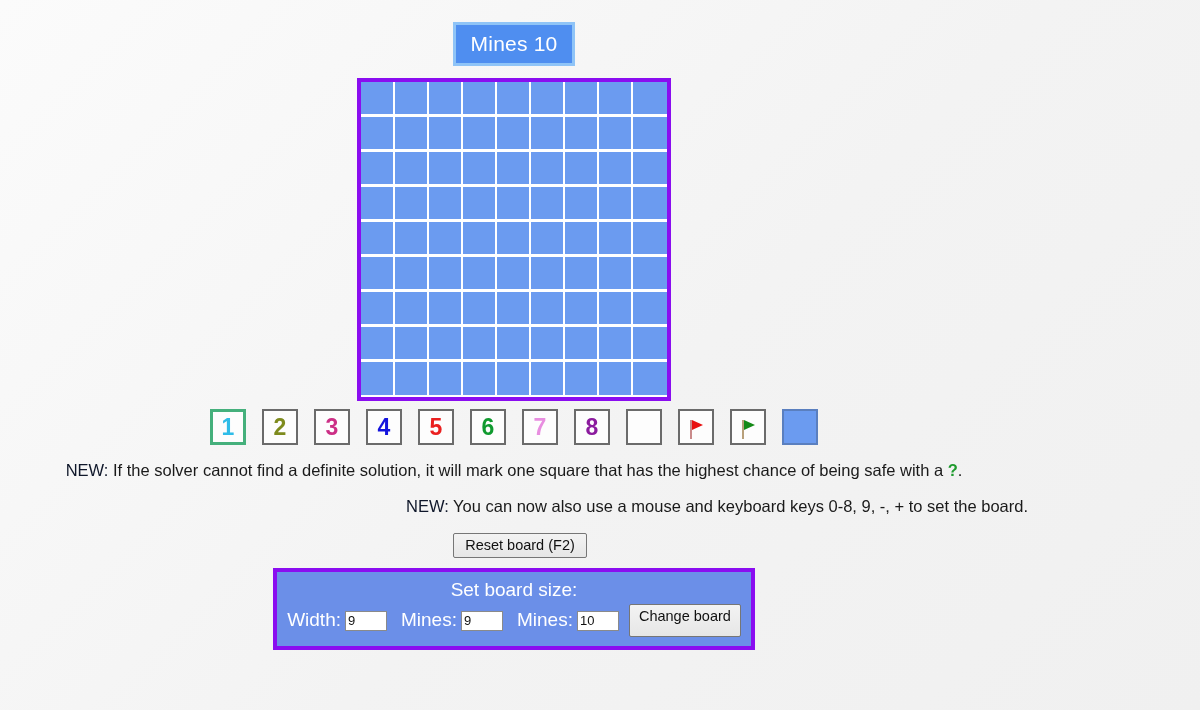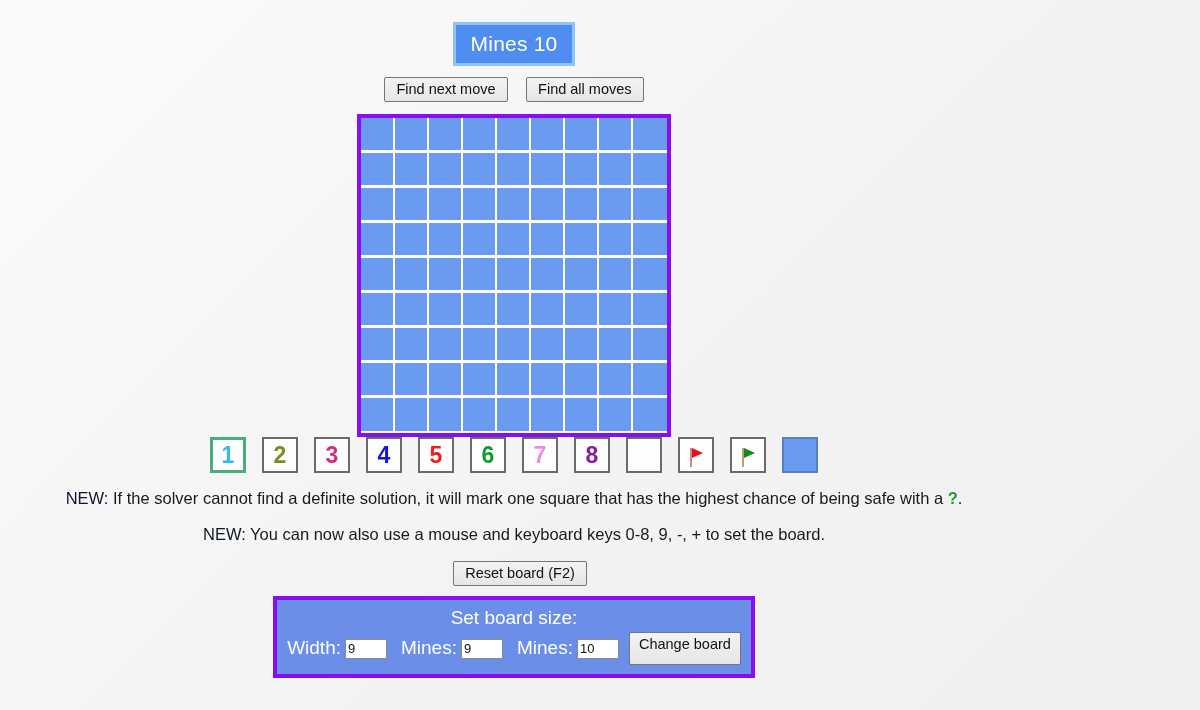--- a/index.html
+++ b/index.html
@@ -91,21 +91,21 @@
   .board-row:last-child .cell {
     border-bottom: none;
     height: 33px;
   }
   .board-row .cell:last-child {
     border-right: none;
   }
 
   
   .palette {
-    margin-top: 0;
+    margin-top: 8px;
     font-size: 0;
     line-height: 0;
     white-space: nowrap;
   }
   .pal-cell {
     display: inline-block;
     width: 36px;
     height: 36px;
     margin: 0 8px;
     background: #fdfdfd;
@@ -166,20 +166,21 @@
   }
 
   
   .info-line {
     margin-top: 16px;
     font-size: 16.5px;
     color: #1a1a1a;
     line-height: 1.2;
   }
   .info-line.second {
+    text-align: right;
   }
   .new-tag {
     color: #0f172a;
   }
   .q-mark {
     color: #1f9b2e;
     font-weight: bold;
   }
 
   
@@ -249,24 +250,20 @@
 </style>
 </head>
 <body>
 
 <div class="page">
 
   <div class="mines-wrap">
     <span class="mines-badge">Mines 10</span>
   </div>
 
-  <div class="btn-row">
-    <button class="btn">Find next move</button>
-    <button class="btn">Find all moves</button>
-  </div>
 
   <div class="board-wrap">
     <div class="board" id="board"><div class="board-row"><div class="cell"></div><div class="cell"></div><div class="cell"></div><div class="cell"></div><div class="cell"></div><div class="cell"></div><div class="cell"></div><div class="cell"></div><div class="cell"></div></div><div class="board-row"><div class="cell"></div><div class="cell"></div><div class="cell"></div><div class="cell"></div><div class="cell"></div><div class="cell"></div><div class="cell"></div><div class="cell"></div><div class="cell"></div></div><div class="board-row"><div class="cell"></div><div class="cell"></div><div class="cell"></div><div class="cell"></div><div class="cell"></div><div class="cell"></div><div class="cell"></div><div class="cell"></div><div class="cell"></div></div><div class="board-row"><div class="cell"></div><div class="cell"></div><div class="cell"></div><div class="cell"></div><div class="cell"></div><div class="cell"></div><div class="cell"></div><div class="cell"></div><div class="cell"></div></div><div class="board-row"><div class="cell"></div><div class="cell"></div><div class="cell"></div><div class="cell"></div><div class="cell"></div><div class="cell"></div><div class="cell"></div><div class="cell"></div><div class="cell"></div></div><div class="board-row"><div class="cell"></div><div class="cell"></div><div class="cell"></div><div class="cell"></div><div class="cell"></div><div class="cell"></div><div class="cell"></div><div class="cell"></div><div class="cell"></div></div><div class="board-row"><div class="cell"></div><div class="cell"></div><div class="cell"></div><div class="cell"></div><div class="cell"></div><div class="cell"></div><div class="cell"></div><div class="cell"></div><div class="cell"></div></div><div class="board-row"><div class="cell"></div><div class="cell"></div><div class="cell"></div><div class="cell"></div><div class="cell"></div><div class="cell"></div><div class="cell"></div><div class="cell"></div><div class="cell"></div></div><div class="board-row"><div class="cell"></div><div class="cell"></div><div class="cell"></div><div class="cell"></div><div class="cell"></div><div class="cell"></div><div class="cell"></div><div class="cell"></div><div class="cell"></div></div></div>
   </div>
 
   <div class="palette" id="palette"><div class="pal-cell selected"><span style="color: rgb(47, 188, 232);">1</span></div><div class="pal-cell"><span style="color: rgb(126, 139, 30);">2</span></div><div class="pal-cell"><span style="color: rgb(204, 47, 134);">3</span></div><div class="pal-cell"><span style="color: rgb(20, 20, 221);">4</span></div><div class="pal-cell"><span style="color: rgb(234, 32, 32);">5</span></div><div class="pal-cell"><span style="color: rgb(16, 154, 47);">6</span></div><div class="pal-cell"><span style="color: rgb(232, 142, 224);">7</span></div><div class="pal-cell"><span style="color: rgb(139, 27, 158);">8</span></div><div class="pal-cell empty-fill"></div><div class="pal-cell"><span class="flag"><span class="pole"></span><span class="pennant" style="border-left-color: rgb(232, 16, 16);"></span></span></div><div class="pal-cell"><span class="flag green"><span class="pole"></span><span class="pennant" style="border-left-color: rgb(21, 138, 24);"></span></span></div><div class="pal-cell blue-fill"></div></div>
 
   <div class="info-line">
     <span class="new-tag">NEW:</span><span> If the solver cannot find a definite solution, it will mark one square that has the highest chance of being safe with a </span><span class="q-mark">?</span><span>.</span>
   </div>

